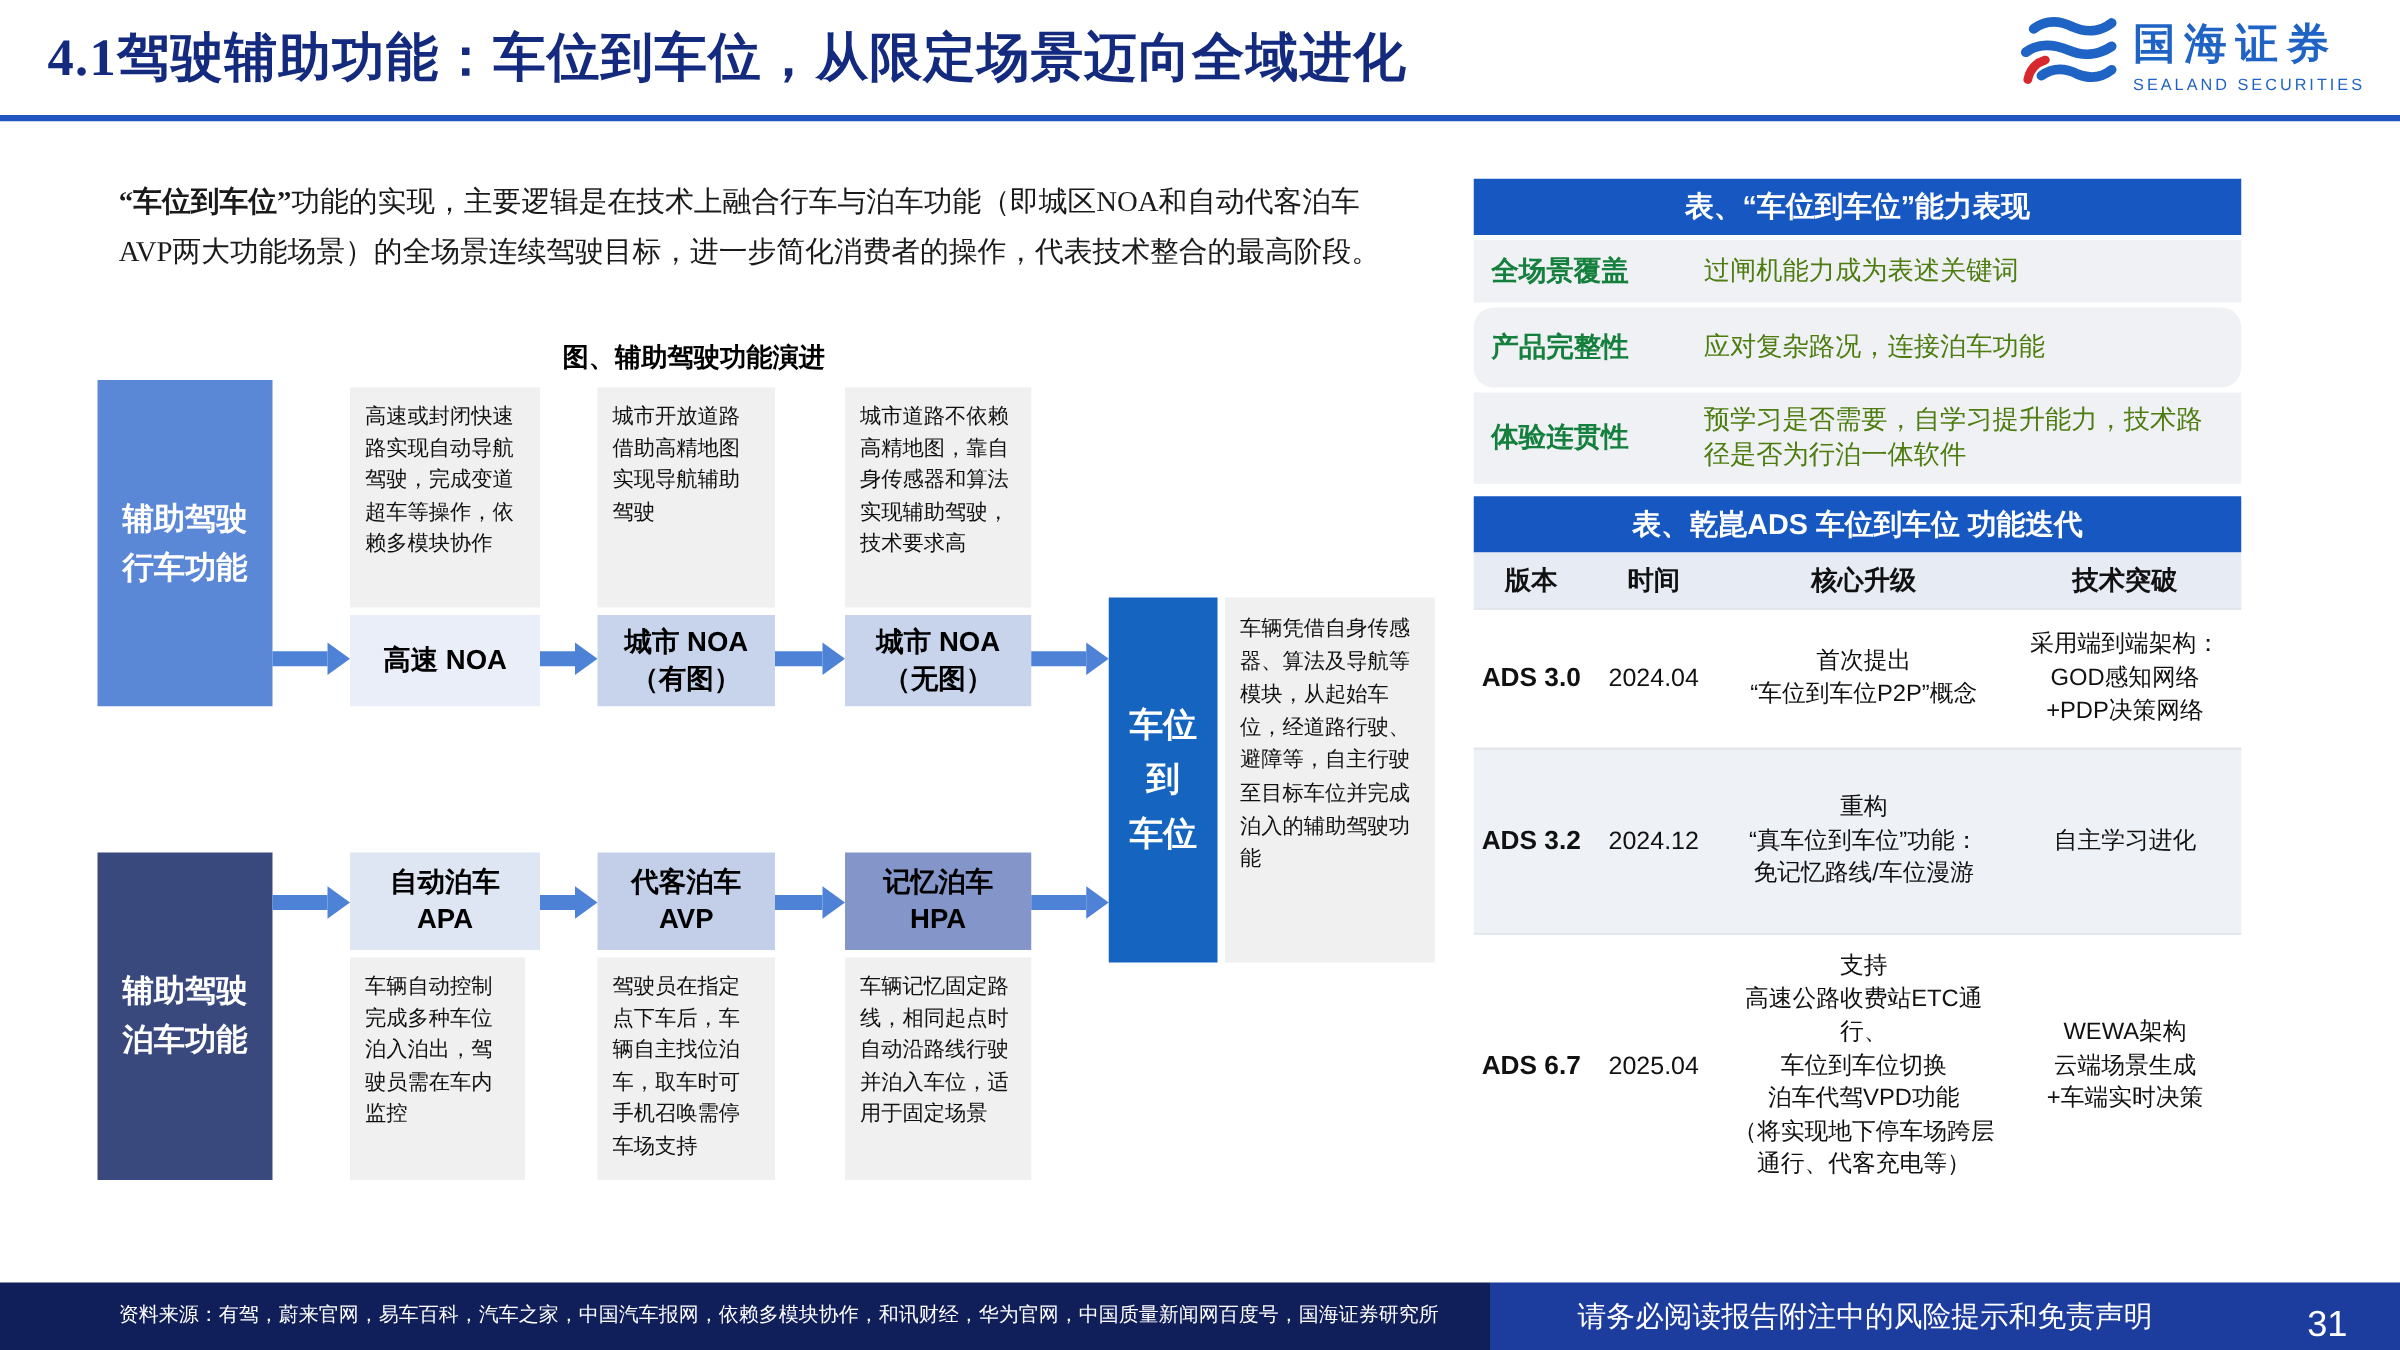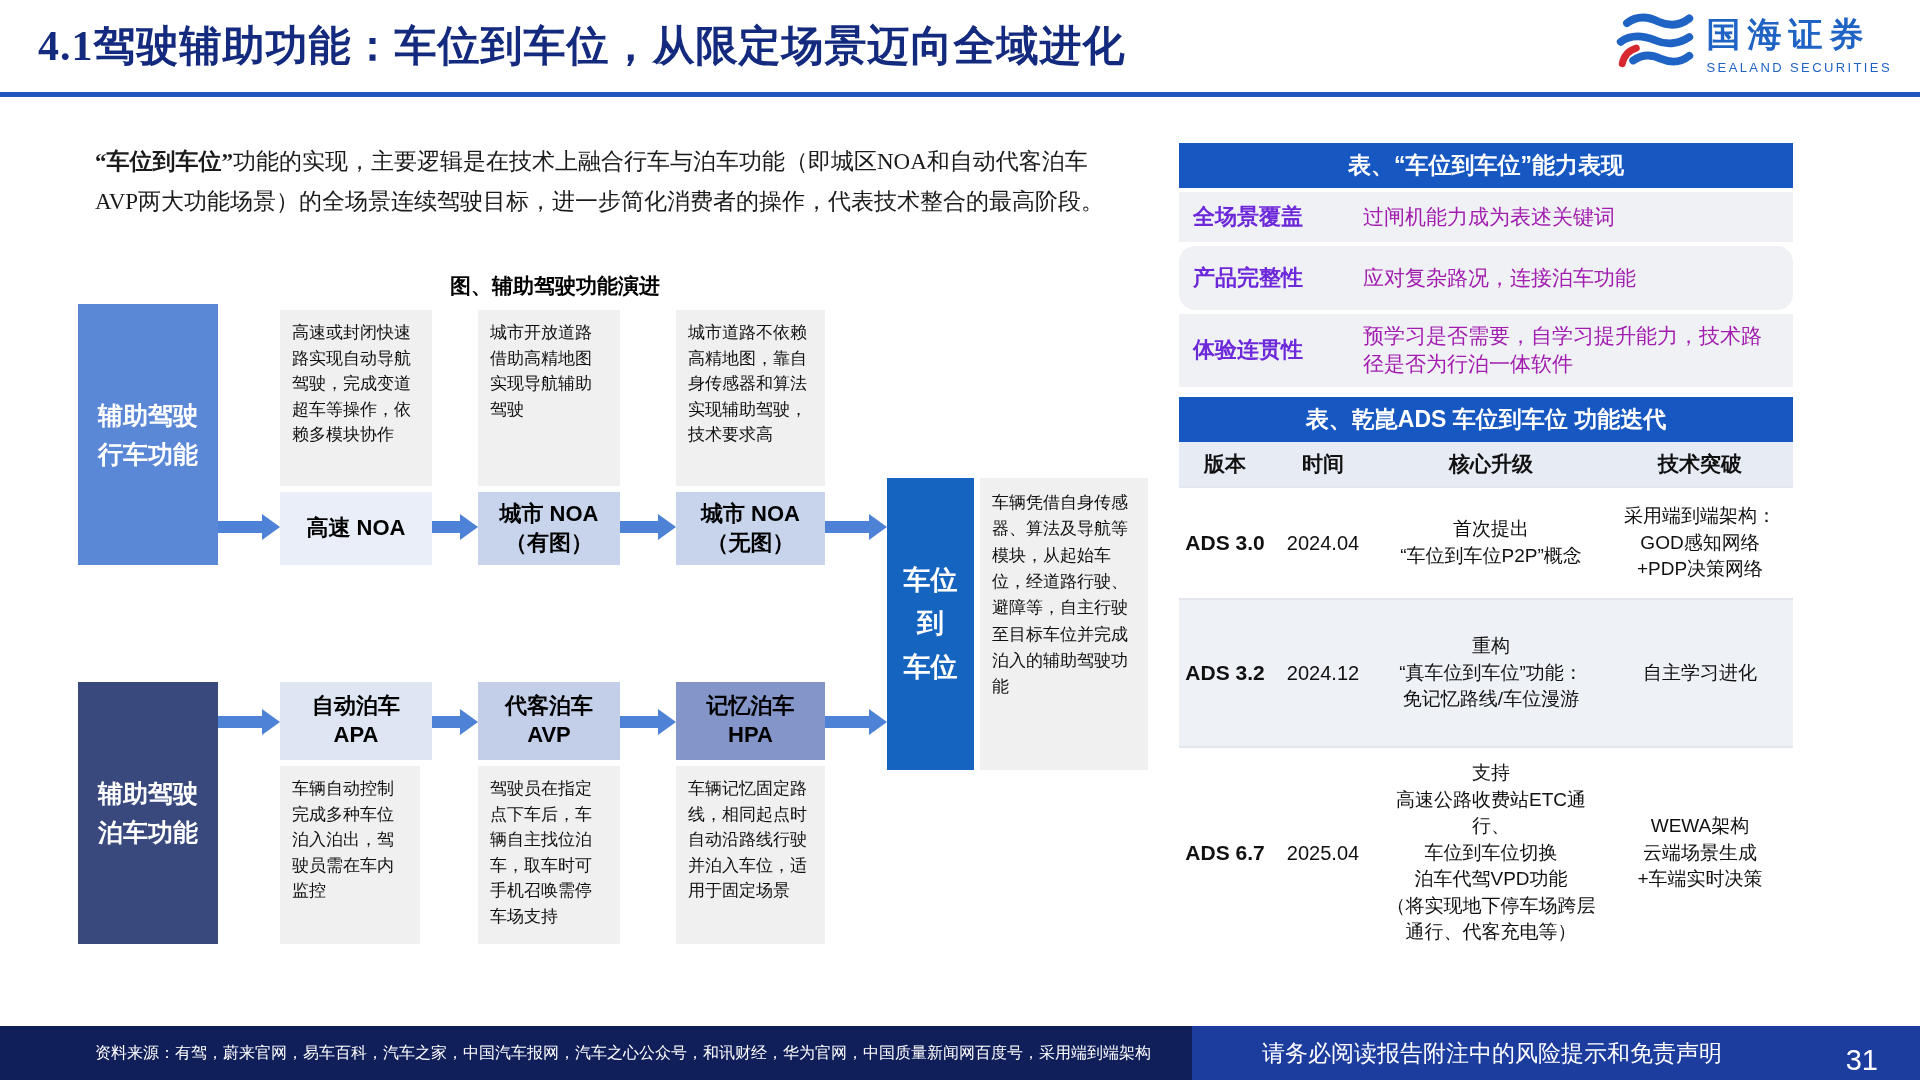--- a/index.html
+++ b/index.html
@@ -110,22 +110,22 @@
     display:flex; align-items:center; justify-content:center;
   }
   .table1 { position:absolute; left:1179px; top:143px; width:614px; }
   .t1-row {
     display:grid; grid-template-columns:170px 1fr; align-items:center;
     background:#eff1f5; margin-top:4px; padding:8px 14px;
   }
   .t1-row.r0 { min-height:50px; }
   .t1-row.r1 { min-height:64px;border-radius:16px; }
   .t1-row.r2 { min-height:62px; }
-  .t1-label { font-weight:bold; font-size:22px; color:#6d28d9; }
-  .t1-value { font-size:21px; color:#a21caf; line-height:1.35; }
+  .t1-label { font-weight:bold; font-size:22px; color:#15803d; }
+  .t1-value { font-size:21px; color:#4d7c0f; line-height:1.35; }
 
   .table2 { position:absolute; left:1179px; top:397px; width:614px; }
   .t2-colhead {
     display:grid; grid-template-columns:92px 104px 232px 186px;
     background:#e6ebf4; height:44px; align-items:center;
     font-weight:bold; font-size:21px; text-align:center;
   }
   .t2-row {
     display:grid; grid-template-columns:92px 104px 232px 186px;
     align-items:center; text-align:center; padding:10px 0;
@@ -278,19 +278,19 @@
 （将实现地下停车场跨层
 通行、代客充电等）</div>
     <div class="t2-cell">WEWA架构
 云端场景生成
 +车端实时决策</div>
   </div>
 </div>
 
 <div class="footer">
   <div class="footer-left">
-    <div class="source-text">资料来源：有驾，蔚来官网，易车百科，汽车之家，中国汽车报网，汽车之心公众号，和讯财经，华为官网，中国质量新闻网百度号，采用端到端架构</div>
+    <div class="source-text">资料来源：有驾，蔚来官网，易车百科，汽车之家，中国汽车报网，依赖多模块协作，和讯财经，华为官网，中国质量新闻网百度号，国海证券研究所</div>
   </div>
   <div class="footer-right">
     <div class="disclaimer-text">请务必阅读报告附注中的风险提示和免责声明</div>
     <div class="page-number">31</div>
   </div>
 </div>
 
 </body></html>

